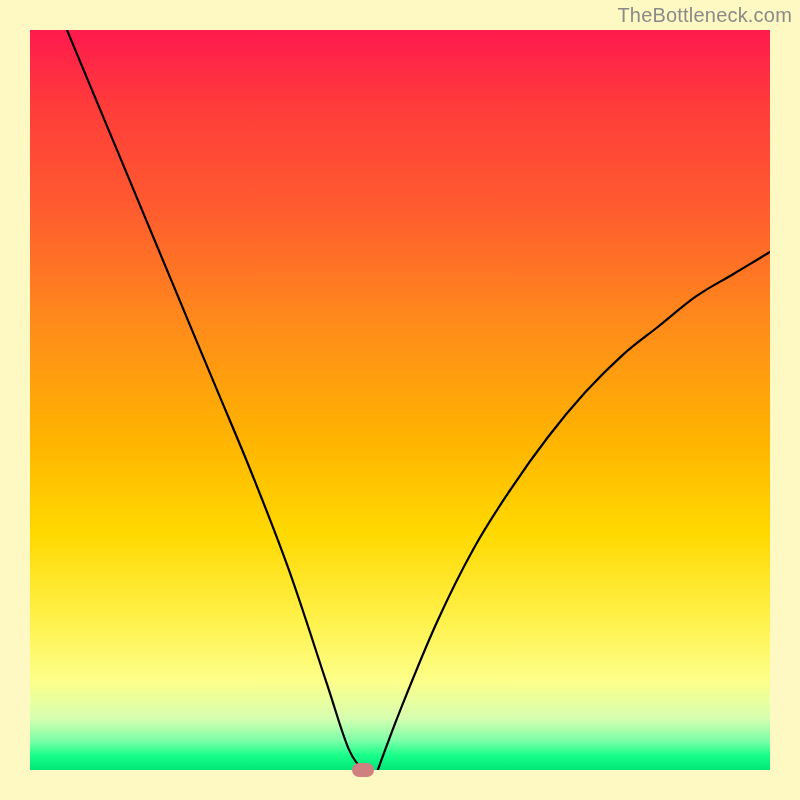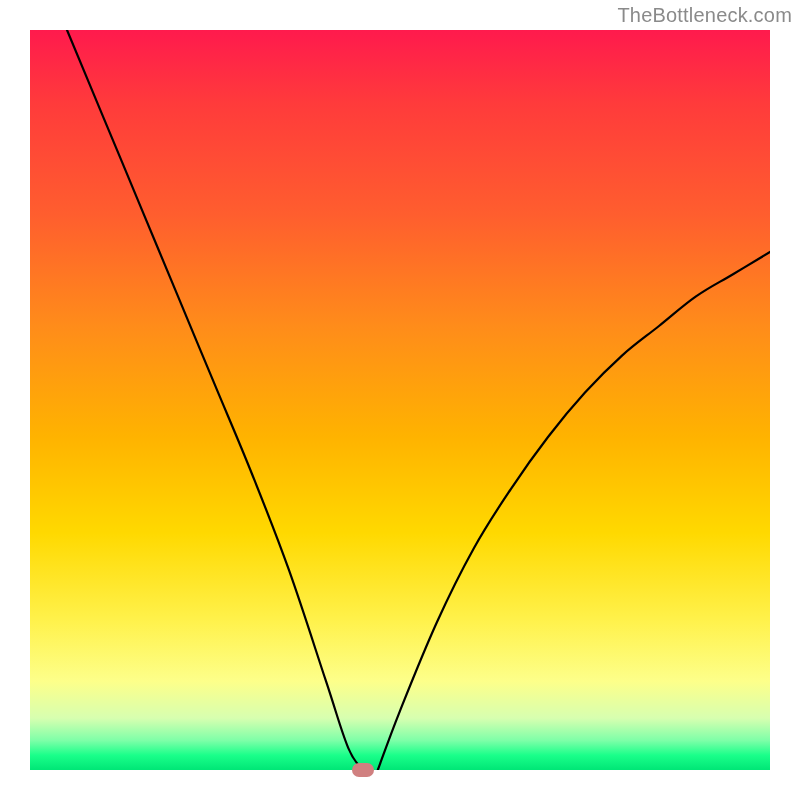--- a/index.html
+++ b/index.html
@@ -10,21 +10,21 @@
     background: #000;
     overflow: hidden;
     font-family: Arial, Helvetica, sans-serif;
   }
   .frame {
     position: absolute;
     left: 0;
     top: 0;
     width: 800px;
     height: 800px;
-    background: #ffffff;
+    background: #fef9c3;
     text-align: right;
   }
   .plot {
     position: absolute;
     left: 30px;
     top: 30px;
     width: 740px;
     height: 740px;
     background: linear-gradient(
       to bottom,

